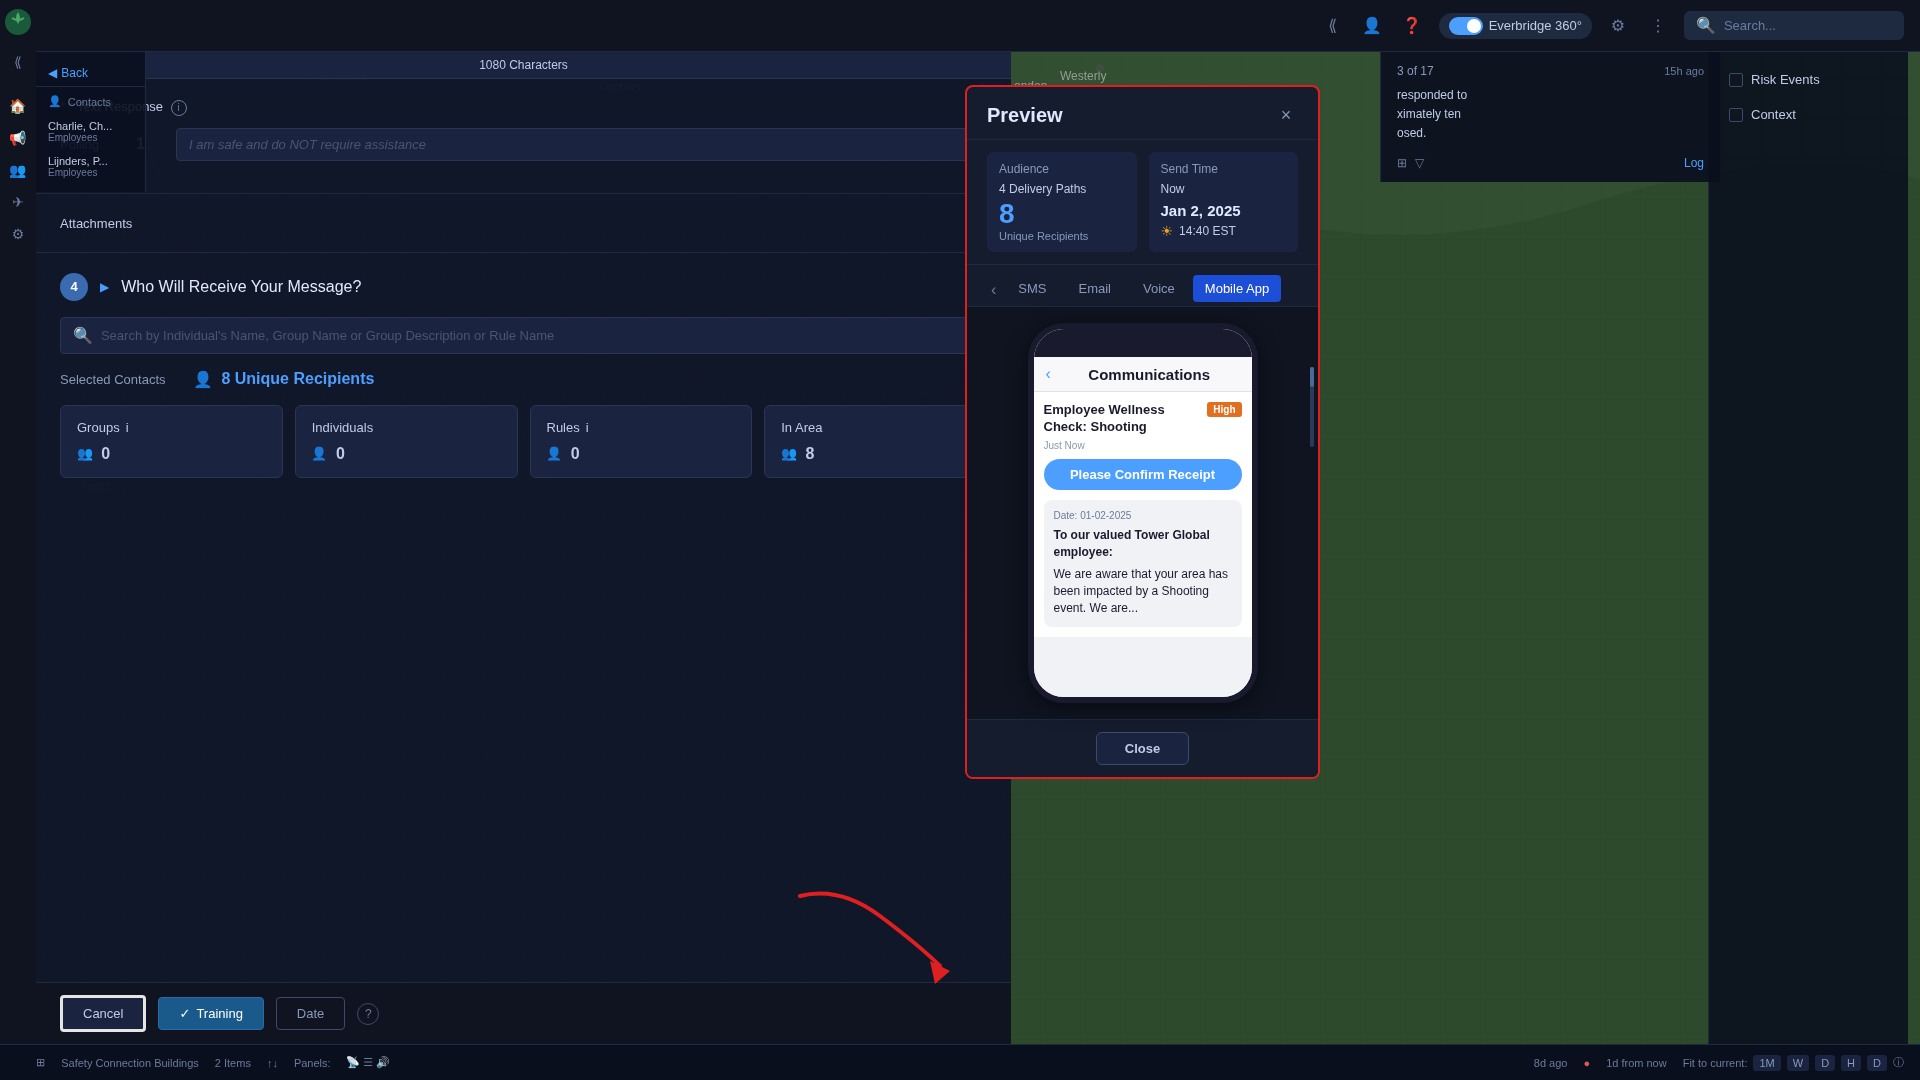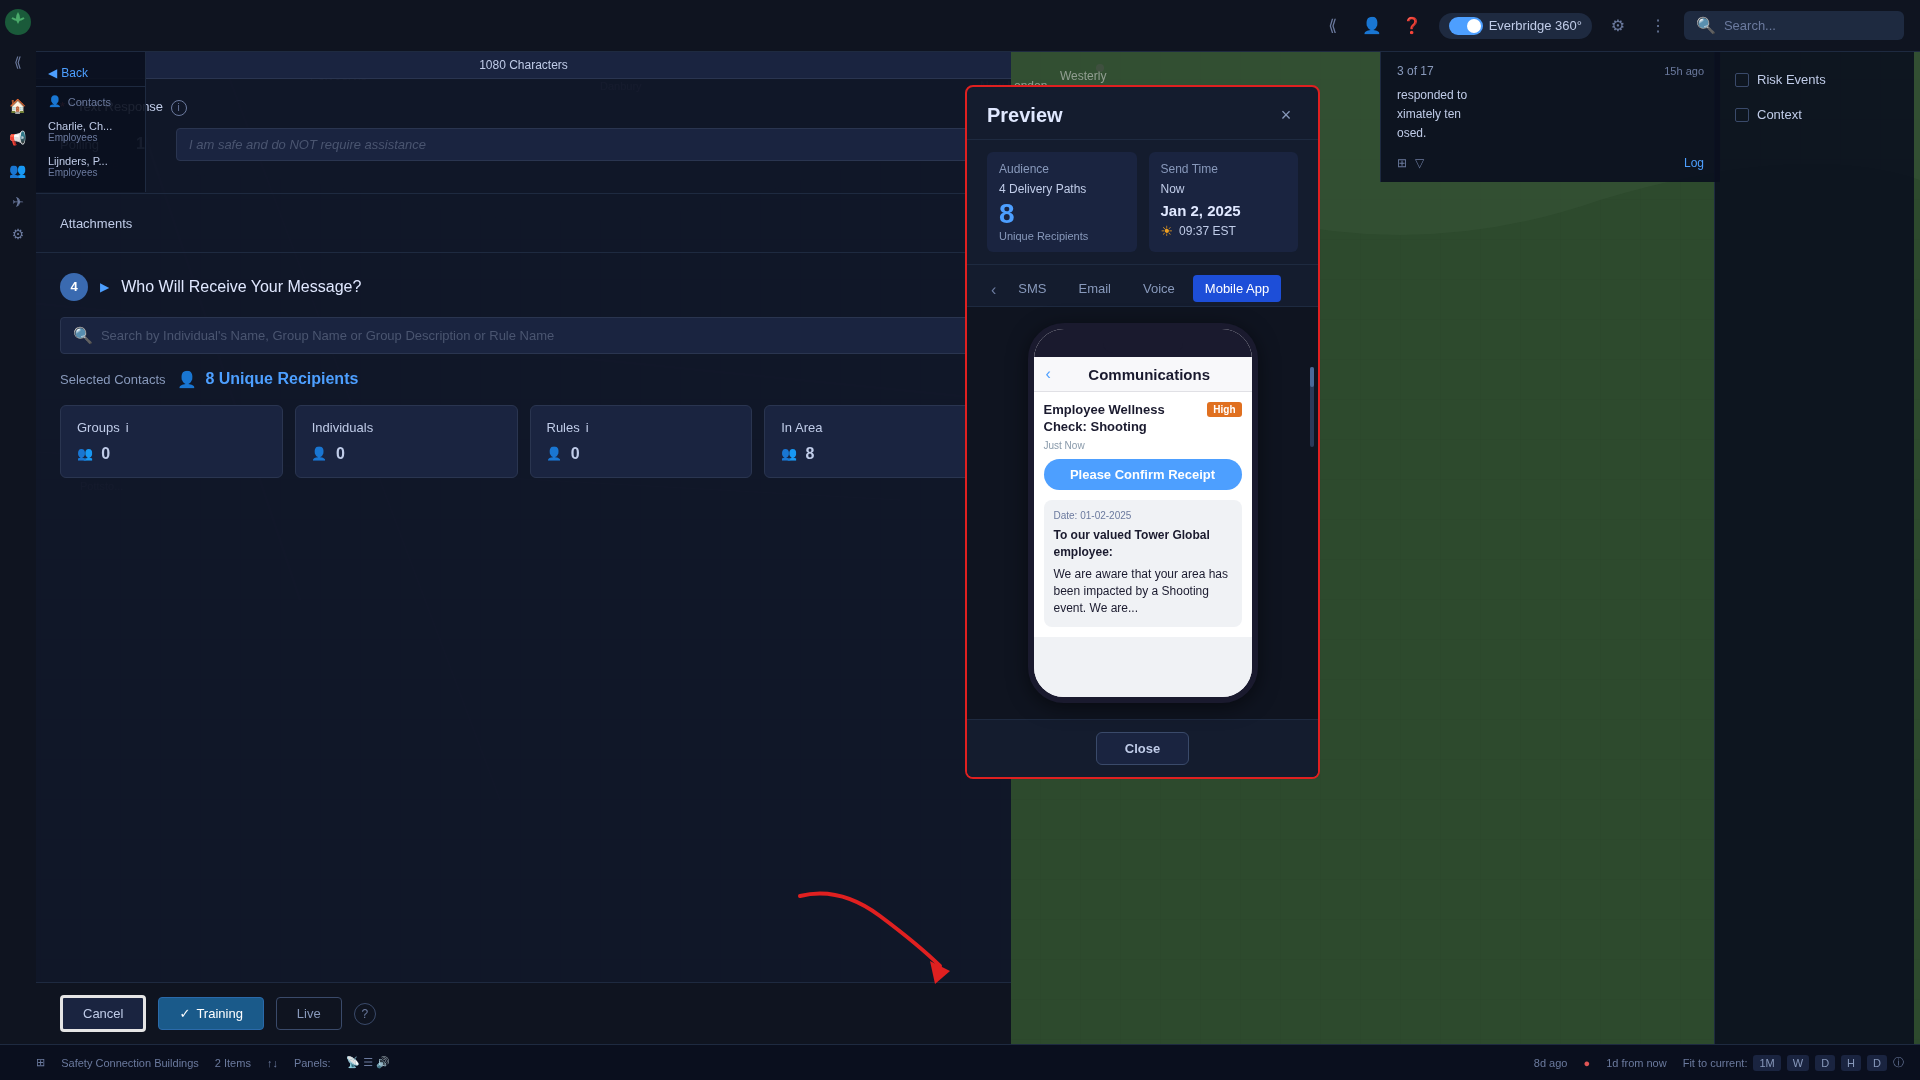--- a/index.html
+++ b/index.html
@@ -268,21 +268,21 @@
       outline: none;
       color: #c0cce8;
       font-size: 13px;
       width: 100%;
     }
     .search-contacts input::placeholder { color: #4a5570; }
 
     .selected-contacts-row {
       display: flex;
       align-items: center;
-      gap: 12px;
+      gap: 28px;
       margin-bottom: 16px;
     }
     .selected-contacts-label {
       color: #8899bb;
       font-size: 13px;
     }
     .unique-recipients {
       color: #4d9fff;
       font-size: 16px;
       font-weight: 600;
@@ -714,21 +714,21 @@
       bottom: 80px;
       left: 780px;
       z-index: 160;
       pointer-events: none;
     }
 
     
     .right-panel {
       position: absolute;
       top: 52px;
-      right: 6px;
+      right: 12px;
       width: 200px;
       background: rgba(10, 15, 30, 0.9);
       height: calc(100% - 88px);
       z-index: 40;
       padding: 12px;
       border-left: 1px solid #1e2a40;
     }
     .right-item {
       display: flex;
       align-items: center;
@@ -894,21 +894,21 @@
     </div>
   </div>
 </div>
 
 <div class="bottom-bar">
   <button class="btn-cancel">Cancel</button>
   <button class="btn-training">
     <span>✓</span>
     <span>Training</span>
   </button>
-  <button class="btn-live">Live</button>
+  <button class="btn-live">Date</button>
   <div class="help-icon">?</div>
 </div>
 
 <div class="status-bar">
   <div class="status-item">⊞</div>
   <div class="status-item">
     <span>Safety Connection Buildings</span>
   </div>
   <div class="status-item">2 Items</div>
   <div class="status-item">↑↓</div>
@@ -990,21 +990,21 @@
       <div class="meta-delivery">4 Delivery Paths</div>
       <div class="meta-count">8</div>
       <div class="meta-sub">Unique Recipients</div>
     </div>
     <div class="meta-box">
       <div class="meta-box-title">Send Time</div>
       <div class="meta-now">Now</div>
       <div class="meta-date">Jan 2, 2025</div>
       <div class="meta-time">
         <span class="sun-icon">☀</span>
-        <span>09:37 EST</span>
+        <span>14:40 EST</span>
       </div>
     </div>
   </div>
 
   <div class="delivery-tabs">
     <span class="tab-chevron">‹</span>
     <div class="delivery-tab">SMS</div>
     <div class="delivery-tab">Email</div>
     <div class="delivery-tab">Voice</div>
     <div class="delivery-tab mobile-app">Mobile App</div>

